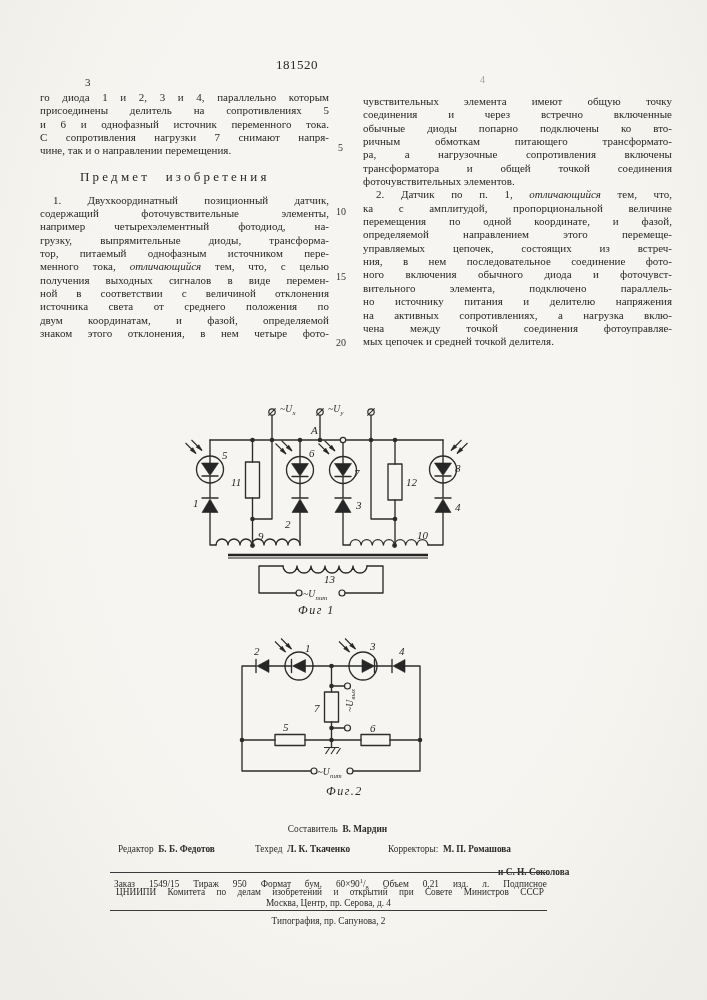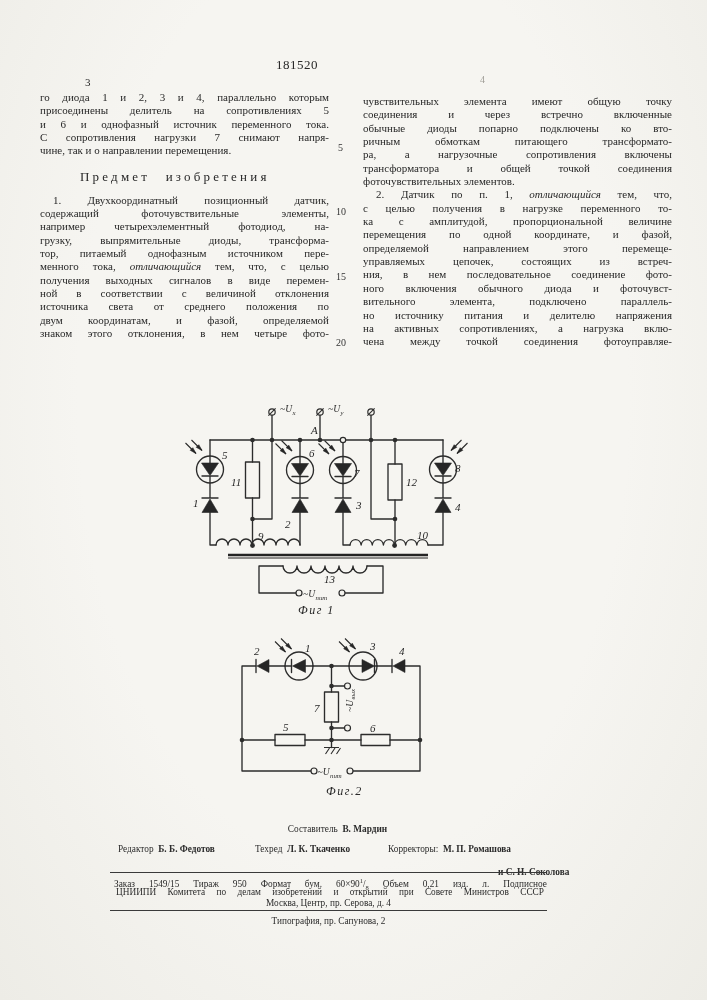--- a/index.html
+++ b/index.html
@@ -81,31 +81,31 @@
 <div class="abs col" style="left:363px;top:95px;width:309px;">
   <div>
       <div class="tline">чувствительных элемента имеют общую точку</div>
       <div class="tline">соединения и через встречно включенные</div>
       <div class="tline">обычные диоды попарно подключены ко вто-</div>
       <div class="tline">ричным обмоткам питающего трансформато-</div>
       <div class="tline">ра, а нагрузочные сопротивления включены</div>
       <div class="tline">трансформатора и общей точкой соединения</div>
       <div class="tline short">фоточувствительных элементов.</div>
       <div class="tline indent"><span>2. Датчик по п. 1, </span><i>отличающийся</i><span> тем, что,</span></div>
-      <div class="tline">с целью получения в нагрузке переменного то-</div>
       <div class="tline">ка с амплитудой, пропорциональной величине</div>
       <div class="tline">перемещения по одной координате, и фазой,</div>
       <div class="tline">определяемой направлением этого перемеще-</div>
       <div class="tline">управляемых цепочек, состоящих из встреч-</div>
       <div class="tline">ния, в нем последовательное соединение фото-</div>
       <div class="tline">ного включения обычного диода и фоточувст-</div>
       <div class="tline">вительного элемента, подключено параллель-</div>
       <div class="tline">но источнику питания и делителю напряжения</div>
       <div class="tline">на активных сопротивлениях, а нагрузка вклю-</div>
       <div class="tline">чена между точкой соединения фотоуправляе-</div>
+      <div class="tline short">мых цепочек и средней точкой делителя.</div>
     </div>
 </div>
 
 <svg style="left:185px;top:398px;" width="290" height="222" viewBox="185 398 290 222">
 
   <g>
     <circle class="odot" cx="272" cy="412" r="3.2"></circle>
       <path class="wthin" d="M268.4,415.6 L275.6,408.4"></path>
     <circle class="odot" cx="320" cy="412" r="3.2"></circle>
       <path class="wthin" d="M316.4,415.6 L323.6,408.4"></path>

